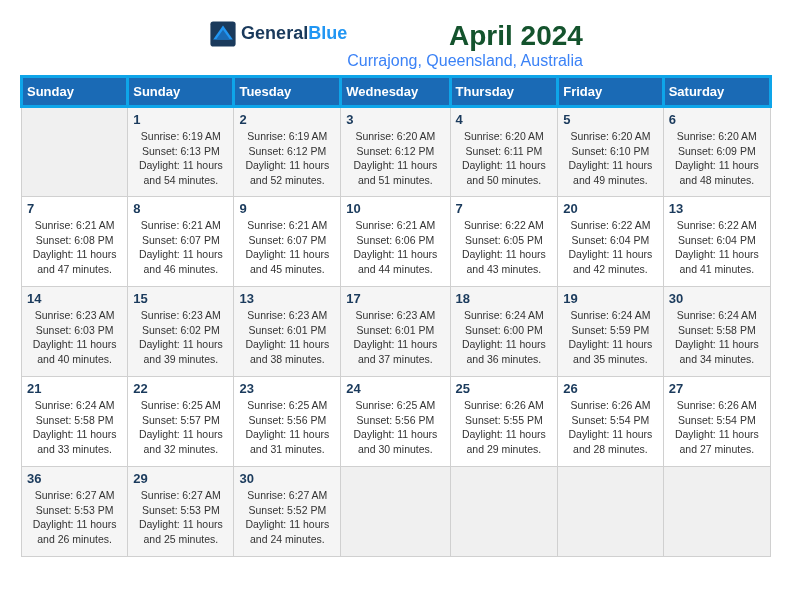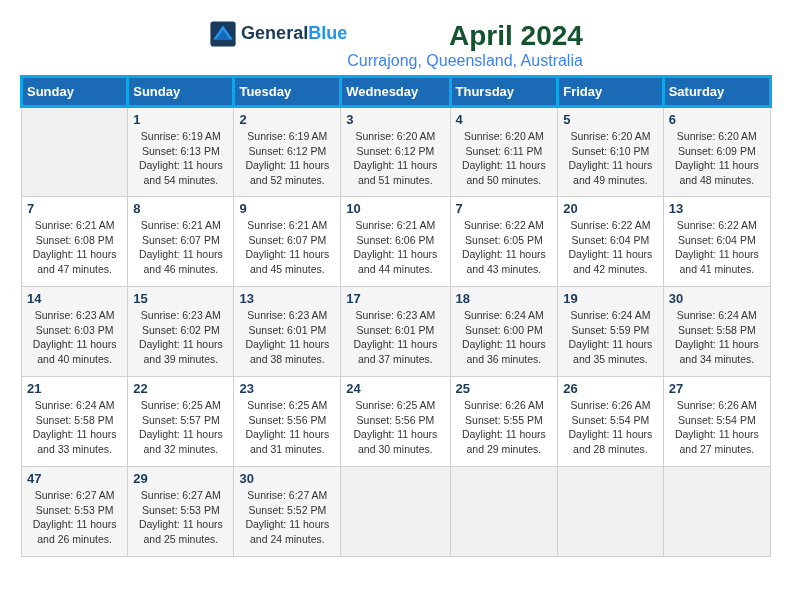--- a/index.html
+++ b/index.html
@@ -240,21 +240,21 @@
           <span class="day-number">26</span>
           <div class="day-info">Sunrise: 6:26 AM<br>Sunset: 5:54 PM<br>Daylight: 11 hours<br>and 28 minutes.</div>
         </td>
         <td>
           <span class="day-number">27</span>
           <div class="day-info">Sunrise: 6:26 AM<br>Sunset: 5:54 PM<br>Daylight: 11 hours<br>and 27 minutes.</div>
         </td>
       </tr>
       <tr>
         <td>
-          <span class="day-number">47</span>
+          <span class="day-number">36</span>
           <div class="day-info">Sunrise: 6:27 AM<br>Sunset: 5:53 PM<br>Daylight: 11 hours<br>and 26 minutes.</div>
         </td>
         <td>
           <span class="day-number">29</span>
           <div class="day-info">Sunrise: 6:27 AM<br>Sunset: 5:53 PM<br>Daylight: 11 hours<br>and 25 minutes.</div>
         </td>
         <td>
           <span class="day-number">30</span>
           <div class="day-info">Sunrise: 6:27 AM<br>Sunset: 5:52 PM<br>Daylight: 11 hours<br>and 24 minutes.</div>
         </td>

